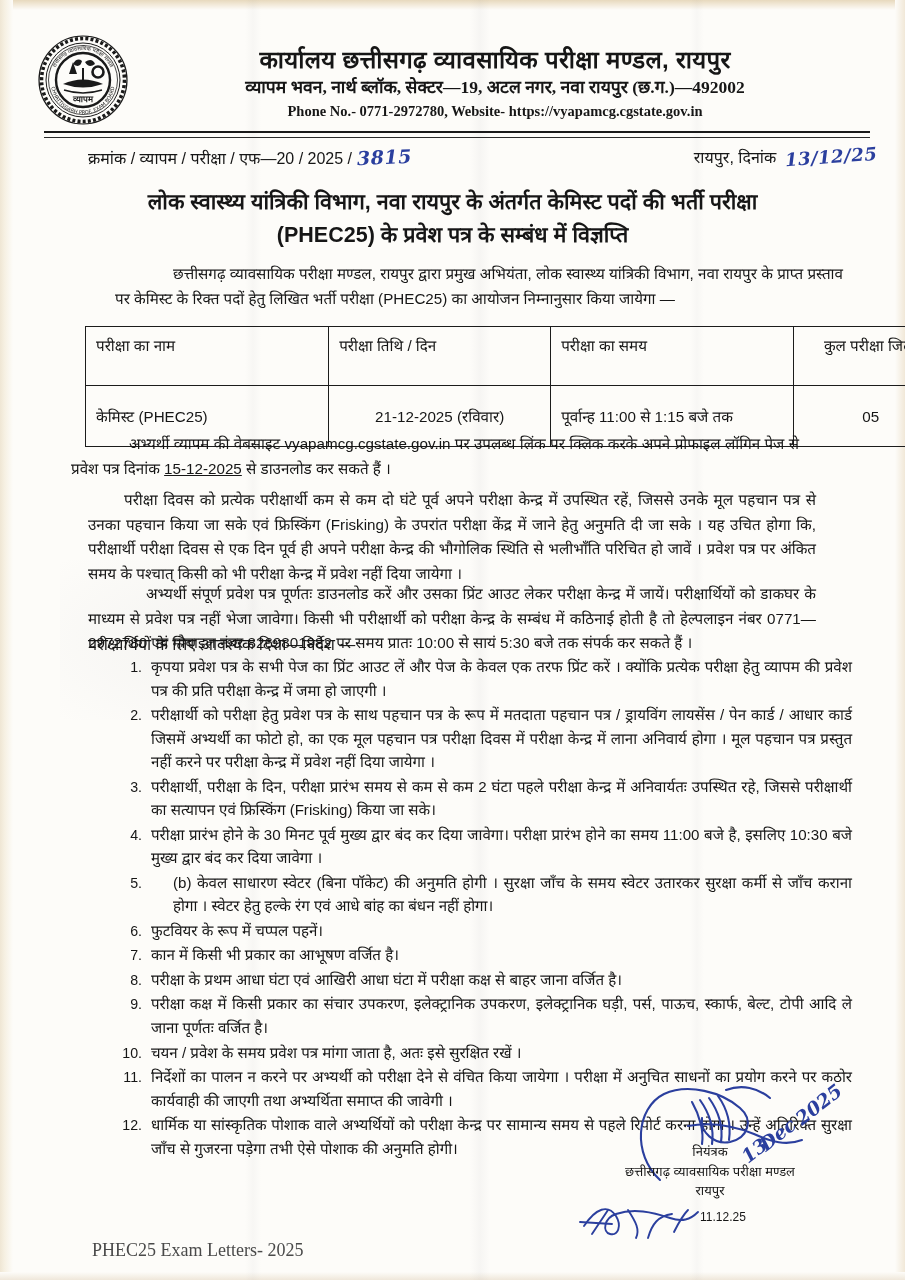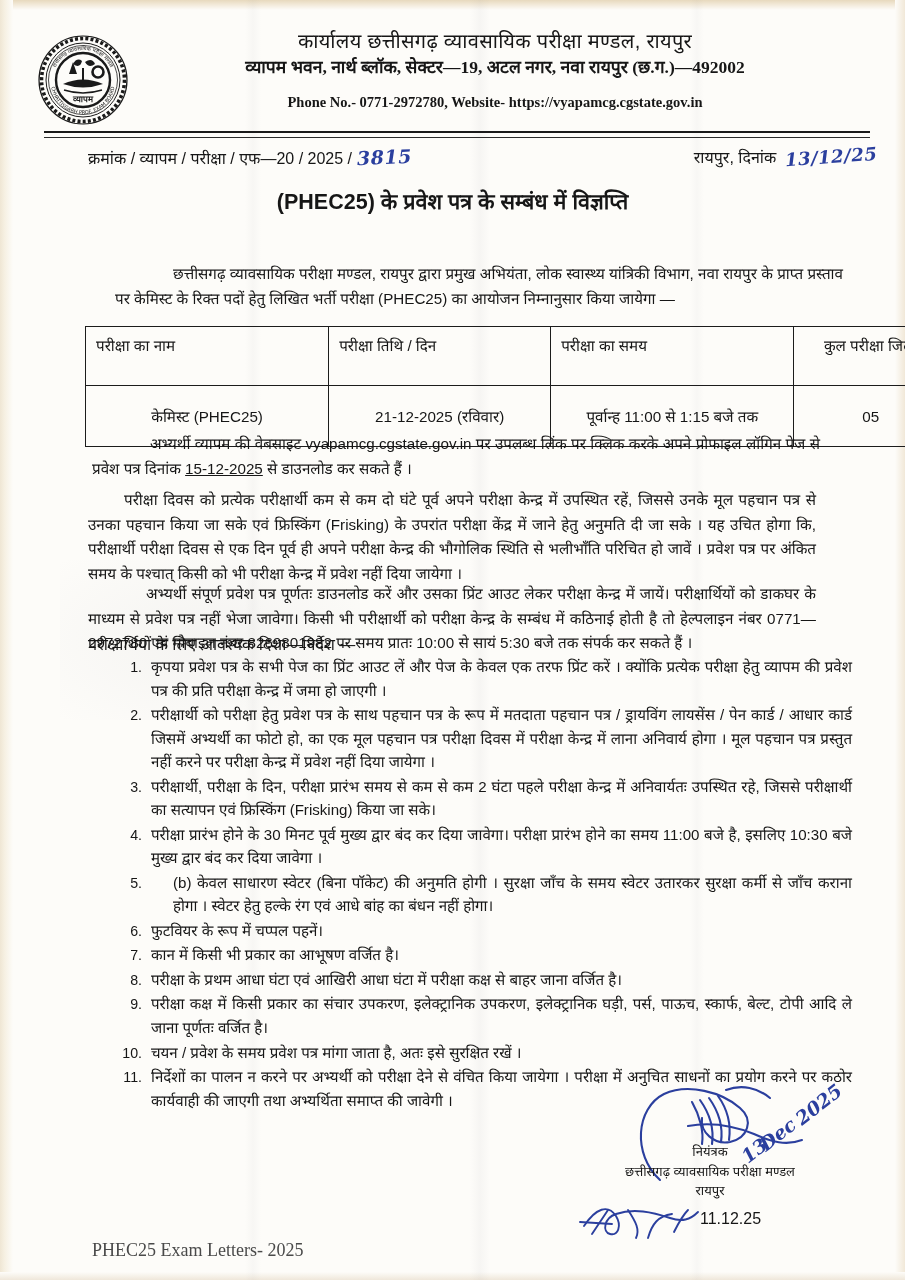--- a/index.html
+++ b/index.html
@@ -50,30 +50,31 @@
   }
   .logo-wrap {
     width: 165px; display: flex; justify-content: center; padding-top: 4px;
   }
   .seal {
     position: relative; width: 92px; height: 92px;
   }
   .seal svg { display: block; }
   .head-text { flex: 1; text-align: center; padding-right: 80px; }
   .org-name {
-    font-size: 20px; font-weight: normal; letter-spacing: 0.3px;
+    font-size: 24px; font-weight: bold; letter-spacing: 0.3px;
     font-family: "Liberation Sans", "DejaVu Sans", sans-serif;
     line-height: 1.18;
+    margin-top: 16px;
   }
   .org-addr {
     font-size: 17.5px; font-weight: bold; 
     font-family: Liberation Serif, serif;
   }
   .org-phone {
-    font-size: 14.5px; font-weight: bold; margin-top: 16px;
+    font-size: 14.5px; font-weight: bold; margin-top: 5px;
     font-family: "Liberation Serif", "DejaVu Serif", serif;
   }
   .rule-thick {
     position: absolute; left: 44px; top: 131px; width: 826px;
     border-top: 2.6px solid #1a1a1a;
   }
   .rule-thin {
     position: absolute; left: 44px; top: 137px; width: 826px;
     border-top: 1px solid #2a2a2a;
   }
@@ -133,29 +134,29 @@
   }
   .tbl td, .tbl th {
     border: 1.3px solid #1c1c1c;
     padding: 8px 10px;
     font-size: 15.2px;
     font-weight: normal;
     vertical-align: top;
     height: 38px;
   }
   .tbl .hdr td { height: 42px; }
-  .tbl .body-row td { height: 44px; vertical-align: middle; text-align: center; }
+  .tbl .body-row td { height: 44px; vertical-align: middle; }
   .c1 { width: 210px; }
   .c2 { width: 190px; }
   .c3 { width: 210px; }
   .c4 { width: 125px; text-align: center; }
   .bold { font-weight: bold; }
   .cen { text-align: center; }
 
-  .p-a { left: 92px; top: 432px; width: 728px; text-indent: 58px; }
+  .p-a { left: 71px; top: 432px; width: 728px; text-indent: 58px; }
   .p-b { left: 88px; top: 488px; width: 728px; text-indent: 36px; }
   .p-c { left: 88px; top: 562px; width: 728px; text-indent: 58px; margin-top: 20px; }
   .udl { text-decoration: underline; }
 
   .sec-head {
     position: absolute; left: 88px; top: 633px;
     font-size: 16px; font-weight: normal;
     font-family: "Liberation Sans", "DejaVu Sans", sans-serif;
   }
 
@@ -179,21 +180,21 @@
 
   
   .sig-block {
     position: absolute; left: 560px; top: 1142px; width: 300px;
     text-align: center;
     font-family: "Liberation Sans", "DejaVu Sans", sans-serif;
     font-size: 13px; line-height: 1.5;
   }
   .sig-date {
     position: absolute; left: 700px; top: 1210px;
-    font-size: 16px;
+    font-size: 12px;
     font-family: "Liberation Sans", "DejaVu Sans", sans-serif;
   }
   .signature-svg { position: absolute; left: 630px; top: 1082px; }
   .initial-svg { position: absolute; left: 578px; top: 1196px; }
 
   .footer-caption {
     position: absolute; left: 92px; top: 1240px;
     font-size: 18px; color: #4a4a4a;
     font-family: "Liberation Serif", "DejaVu Serif", serif;
   }
@@ -263,20 +264,21 @@
         <span>क्रमांक / व्यापम / परीक्षा / एफ—20 / 2025 /</span>
         <span class="hand">3815</span>
       </div>
       <div class="ref-right">
         <span>रायपुर, दिनांक</span>
         <span class="hand-date">13/12/25</span>
       </div>
     </div>
 
     <div class="doc-title">
+      <div>लोक स्वास्थ्य यांत्रिकी विभाग, नवा रायपुर के अंतर्गत केमिस्ट पदों की भर्ती परीक्षा</div>
       <div>(PHEC25) के प्रवेश पत्र के सम्बंध में विज्ञप्ति</div>
     </div>
 
     <div class="para p-intro">छत्तीसगढ़ व्यावसायिक परीक्षा मण्डल, रायपुर द्वारा प्रमुख अभियंता, लोक स्वास्थ्य यांत्रिकी विभाग,  नवा रायपुर के प्राप्त प्रस्ताव पर केमिस्ट के रिक्त पदों हेतु लिखित भर्ती परीक्षा (PHEC25) का आयोजन निम्नानुसार किया जायेगा  —</div>
 
     <table class="tbl">
       <tbody>
         <tr class="hdr">
           <td class="c1">परीक्षा का नाम</td>
           <td class="c2">परीक्षा तिथि / दिन</td>
@@ -342,20 +344,24 @@
         <div class="rule-body">परीक्षा कक्ष में किसी प्रकार का संचार उपकरण, इलेक्ट्रानिक उपकरण, इलेक्ट्रानिक घड़ी, पर्स, पाऊच, स्कार्फ, बेल्ट, टोपी आदि ले जाना पूर्णतः वर्जित है।</div>
       </div>
       <div class="rule-item">
         <div class="rule-num">10.</div>
         <div class="rule-body">चयन / प्रवेश के समय प्रवेश पत्र मांगा जाता है, अतः इसे सुरक्षित रखें ।</div>
       </div>
       <div class="rule-item">
         <div class="rule-num">11.</div>
         <div class="rule-body">निर्देशों का पालन न करने पर अभ्यर्थी को परीक्षा देने से वंचित किया जायेगा । परीक्षा में अनुचित साधनों का प्रयोग करने पर कठोर कार्यवाही की जाएगी तथा अभ्यर्थिता समाप्त की जावेगी ।</div>
       </div>
+      <div class="rule-item">
+        <div class="rule-num">12.</div>
+        <div class="rule-body">धार्मिक या सांस्कृतिक पोशाक वाले अभ्यर्थियों को परीक्षा केन्द्र पर सामान्य समय से पहले रिपोर्ट करना होगा । उन्हें अतिरिक्त सुरक्षा जाँच से गुजरना पड़ेगा तभी ऐसे पोशाक की अनुमति होगी।</div>
+      </div>
     </div>
 
     <svg class="signature-svg" width="230" height="110" viewBox="0 0 230 110">
       <g fill="none" stroke="#2b3f9e" stroke-width="2.1" stroke-linecap="round">
         <path d="M30 98 C 2 72, 6 26, 34 12 C 58 1, 92 10, 110 26 C 124 38, 118 56, 100 60 C 84 63, 70 50, 72 36"></path>
         <path d="M62 20 C 70 34, 74 50, 72 62"></path>
         <path d="M70 18 C 80 32, 84 48, 82 62"></path>
         <path d="M79 16 C 89 30, 93 46, 91 60"></path>
         <path d="M88 14 C 98 28, 101 44, 99 58"></path>
         <path d="M58 44 C 80 40, 104 44, 124 52 C 142 60, 156 64, 172 58"></path>

